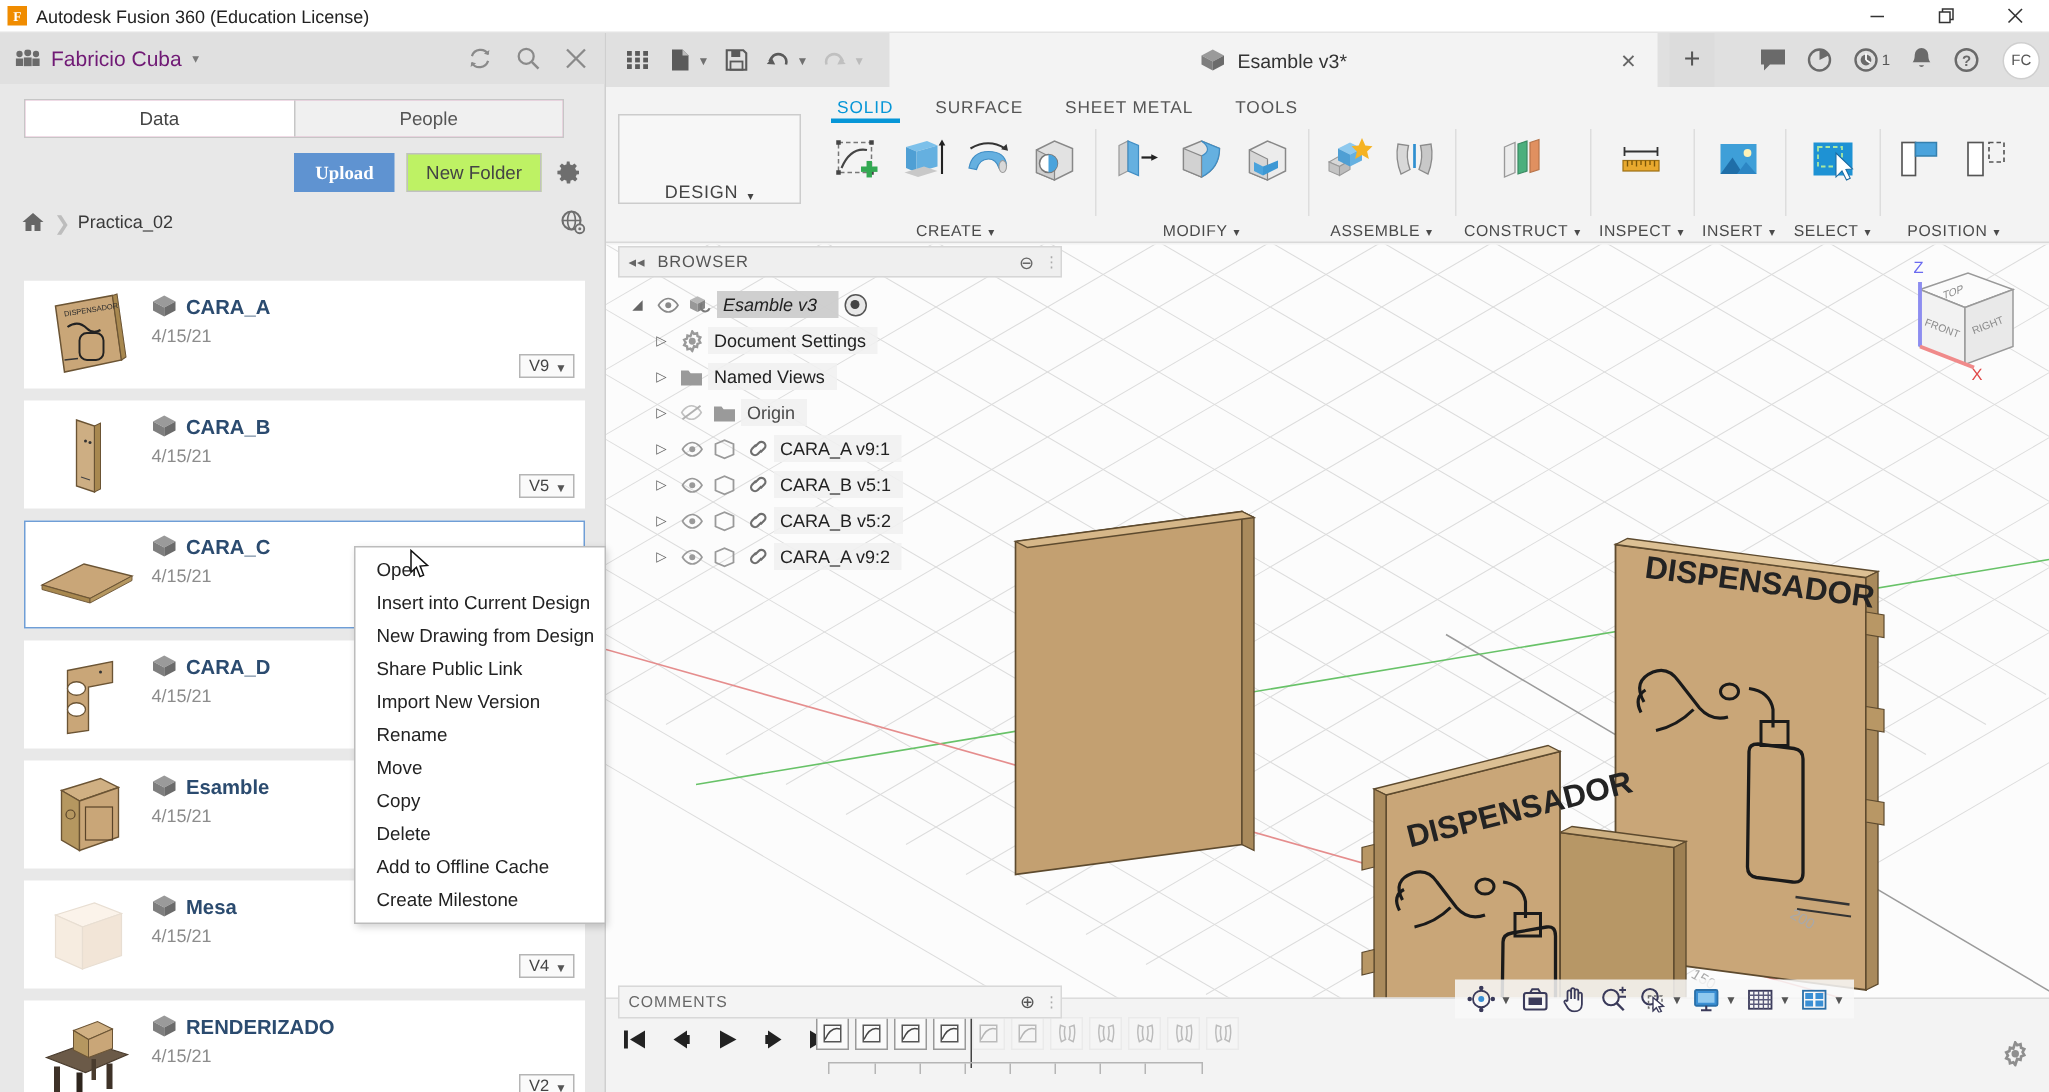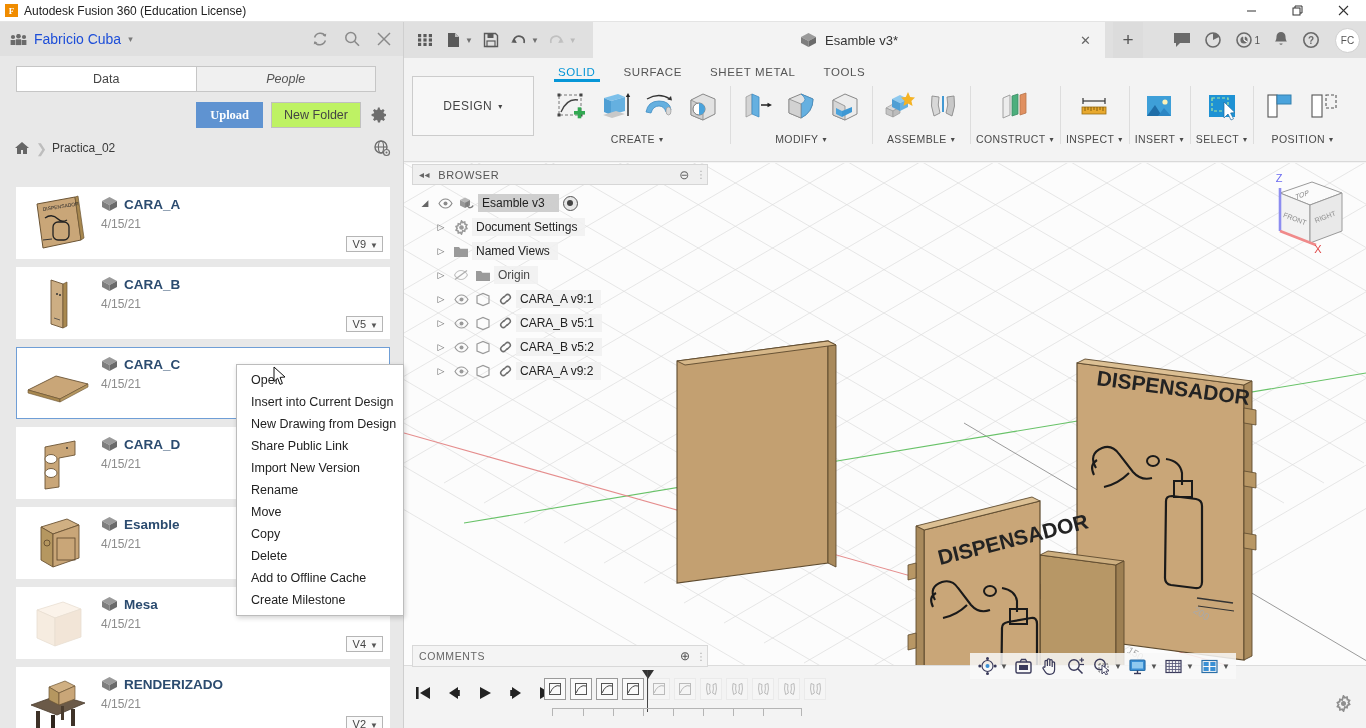--- a/index.html
+++ b/index.html
@@ -34,34 +34,34 @@
   
   .data-panel {
     position: absolute; top: 22px; left: 0; width: 404px; height: 706px;
     background: #e8e8e8; border-right: 1px solid #cfcfcf;
   }
   .dp-header {
     height: 34px; background: #e0e0e0; display: flex; align-items: center;
     padding: 0 10px;
   }
   .dp-people-icon { width: 16px; height: 12px; margin-right: 8px; position: relative; }
-  .dp-user-name { font-size: 14px; color: #1d4ed8; }
+  .dp-user-name { font-size: 14px; color: #701a75; }
   .dp-caret { margin-left: 7px; font-size: 9px; color: #7a7a7a; }
   .dp-header-icons { margin-left: auto; display: flex; gap: 14px; align-items: center; }
   .dp-hicon { width: 18px; height: 18px; color: #8a8a8a; }
 
   .dp-tabs {
     display: flex; margin: 10px 27px 0 16px; height: 26px;
     border: 1px solid #c6c6c6; background: #f9a8d4;
   }
   .dp-tab {
     flex: 1; display: flex; align-items: center; justify-content: center;
     font-size: 12.5px; color: #444; background: #fff;
   }
-  .dp-tab.inactive { background: #f0f0f0; border-left: 1px solid #c6c6c6; color: #555; font-style: italic; }
+  .dp-tab.inactive { background: #f0f0f0; border-left: 1px solid #c6c6c6; color: #555; }
 
   .dp-actions {
     display: flex; align-items: center; justify-content: flex-end;
     gap: 8px; margin: 10px 14px 0 0; height: 26px;
   }
   .btn-upload {
     background: #5f93d1; color: #fff; border: none; font-size: 12.5px;
     font-weight: bold; padding: 0 14px; height: 26px; cursor: pointer;
     font-family: Liberation Serif, serif;
   }
@@ -145,21 +145,21 @@
     width: 25px; height: 25px; border-radius: 50%; background: #fff; border: 1px solid #cfcfcf;
     font-size: 10px; color: #555; display: flex; align-items: center; justify-content: center;
     margin-left: 2px;
   }
 
   
   .ribbon { height: 104px; background: #f3f3f3; position: relative; border-bottom: 1px solid #d9d9d9; }
   .ws-selector {
     position: absolute; left: 8px; top: 18px; width: 122px; height: 60px;
     border: 1px solid #cccccc; background: #f7f7f7; display: flex;
-    align-items: center; justify-content: center; font-size: 12px; color: #444;
+    align-items: flex-end; justify-content: center; font-size: 12px; color: #444;
     letter-spacing: .5px; cursor: pointer;
   }
   .ws-caret { margin-left: 6px; font-size: 8px; }
 
   .rib-tabs { position: absolute; left: 140px; top: 0; display: flex; gap: 0; }
   .rib-tab {
     font-size: 11.5px; color: #555; letter-spacing: .6px; padding: 8px 14px 4px 14px;
     cursor: pointer; position: relative;
   }
   .rib-tab.active { color: #0696d7; }
@@ -167,21 +167,21 @@
     content: ''; position: absolute; left: 10px; right: 10px; bottom: 0; height: 3px; background: #0696d7;
   }
 
   .rib-groups { position: absolute; left: 140px; top: 24px; display: flex; height: 78px; }
   .rib-group { display: flex; flex-direction: column; align-items: center; padding: 0 6px; position: relative; }
   .rib-group + .rib-group::before {
     content: ''; position: absolute; left: 0; top: 4px; bottom: 16px; width: 1px; background: #dddddd;
   }
   .rib-icons { display: flex; gap: 2px; height: 50px; align-items: center; }
   .rib-ico { width: 42px; height: 44px; display: flex; align-items: center; justify-content: center; cursor: pointer; }
-  .rib-label { font-size: 10.5px; color: #4a4a4a; letter-spacing: .4px; display: flex; align-items: center; gap: 4px; margin-top: 1px; }
+  .rib-label { font-size: 10.5px; color: #4a4a4a; letter-spacing: .4px; display: flex; align-items: center; gap: 4px; margin-top: 16px; }
   .rib-label .c { font-size: 8px; }
 
   
   .viewport {
     position: absolute; top: 141px; left: 0; width: 962px; height: 524px;
     background: #fcfcfc; overflow: hidden;
   }
   .grid-svg { position: absolute; inset: 0; }
 
   
@@ -195,34 +195,34 @@
   }
   .br-collapse { color: #666; margin-right: 8px; font-size: 10px; cursor: pointer; }
   .br-min { margin-left: auto; color: #666; font-size: 12px; cursor: pointer; }
   .br-grip { width: 5px; margin-left: 6px; color: #aaa; font-size: 10px; }
   .tree { padding-top: 6px; font-size: 12px; }
   .tnode { display: flex; align-items: center; height: 24px; padding-left: 4px; }
   .tarrow { width: 18px; text-align: center; color: #666; font-size: 9px; cursor: pointer; }
   .teye { width: 22px; display: flex; align-items: center; justify-content: center; color: #8a8a8a; cursor: pointer; }
   .tico { width: 22px; display: flex; align-items: center; justify-content: center; }
   .tlabel { background: rgba(240,240,240,.88); padding: 2px 8px 2px 4px; color: #222; font-size: 12px; white-space: nowrap; }
-  .tlabel.root { background: rgba(204,204,204,.95); padding-right: 14px; }
+  .tlabel.root { background: rgba(204,204,204,.95); padding-right: 14px; font-style: italic; }
   .tlabel.dim { color: #4a4a4a; }
   .tradio { width: 15px; height: 15px; border-radius: 50%; border: 1.5px solid #555; display: flex; align-items: center; justify-content: center; margin-left: 4px; background: rgba(230,230,230,.9); }
   .tradio i { width: 6px; height: 6px; border-radius: 50%; background: #444; display: block; }
 
   
   .viewcube { position: absolute; right: 10px; top: 2px; width: 100px; height: 100px; z-index: 15; }
 
   
   .dim-label { position: absolute; font-size: 10px; color: #a9a9a9; }
 
   
   .comments-bar {
-    position: absolute; left: 8px; bottom: 20px; width: 296px; height: 22px;
+    position: absolute; left: 8px; bottom: 8px; width: 296px; height: 22px;
     background: #f4f4f4; border: 1px solid #d8d8d8; display: flex; align-items: center;
     padding: 0 6px; z-index: 20;
   }
   .cm-label { font-size: 10.5px; color: #666; letter-spacing: .6px; }
   .cm-plus { margin-left: auto; color: #555; font-size: 12px; cursor: pointer; }
 
   
   .navbar {
     position: absolute; right: 130px; bottom: 8px; height: 26px; display: flex;
     align-items: center; gap: 0px; background: rgba(248,248,248,.85); z-index: 20;

